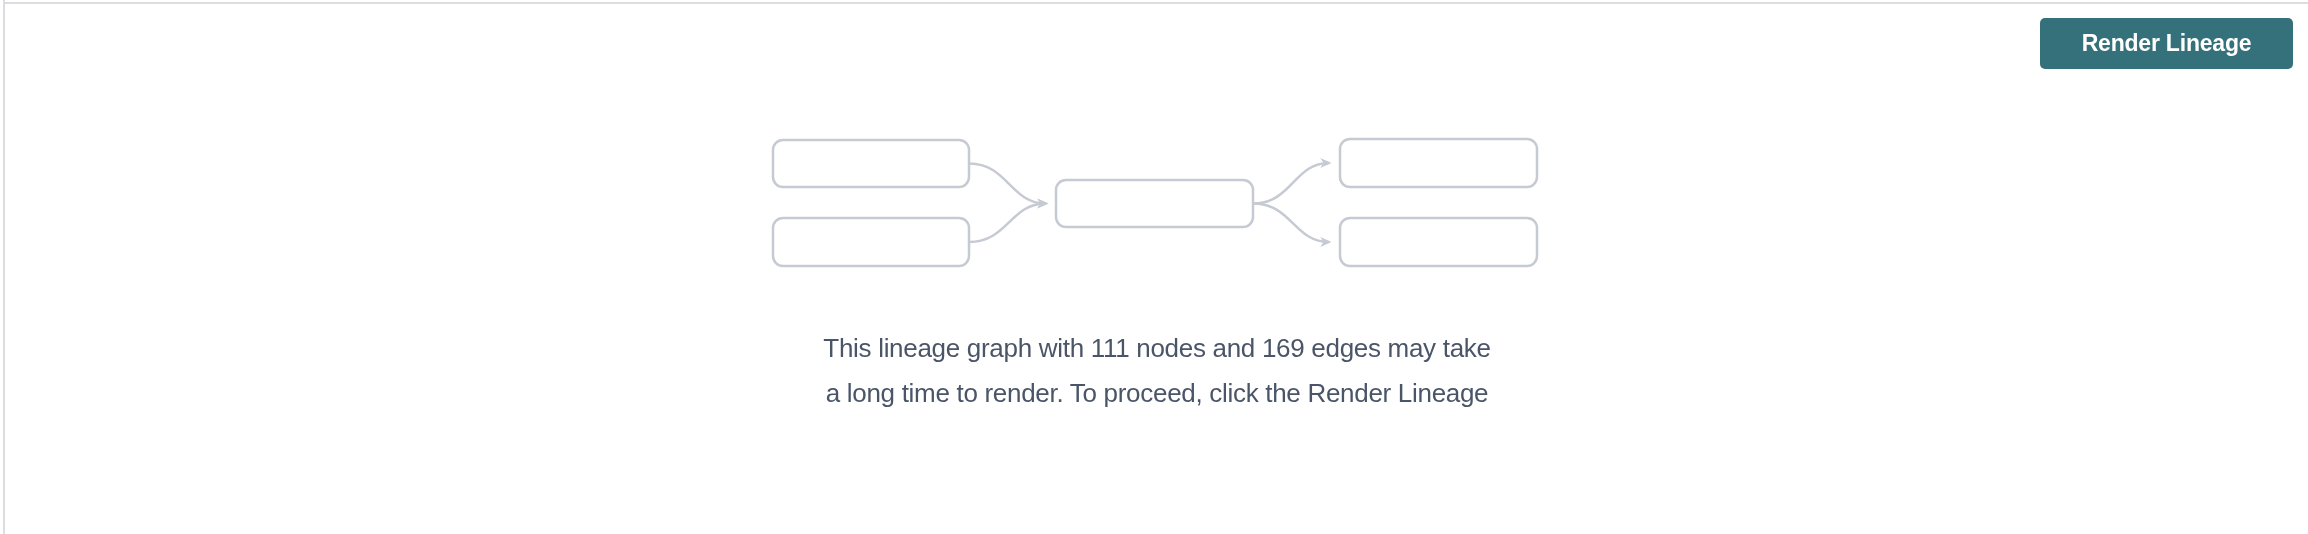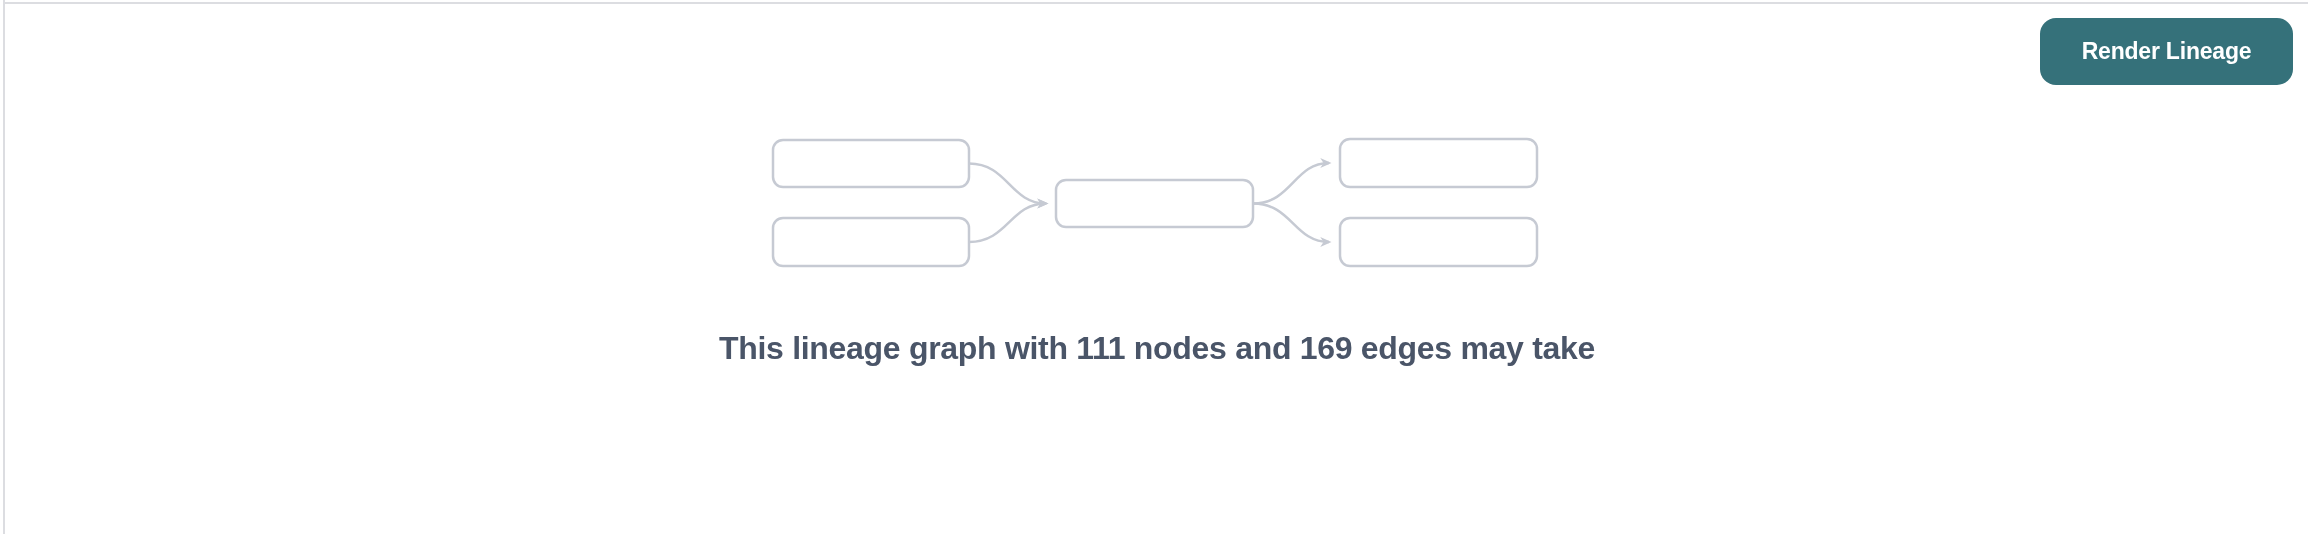--- a/index.html
+++ b/index.html
@@ -23,24 +23,24 @@
   .top-divider{
     position:absolute;top:2px;left:3px;right:0;height:2px;
     background:var(--divider);
   }
   .left-divider{
     position:absolute;top:0;left:3px;bottom:0;width:2px;
     background:var(--divider);
   }
   .render-btn{
     position:absolute;top:18px;right:15px;
-    width:253px;height:67px;
+    width:253px;height:51px;
     background:var(--button-bg);
     color:var(--button-text);
-    border:none;border-radius:16px;
+    border:none;border-radius:5px;
     font-family:inherit;
     font-size:23px;font-weight:bold;letter-spacing:-0.2px;
     cursor:pointer;
     display:flex;align-items:center;justify-content:center;
   }
   .graph-placeholder{
     position:absolute;left:760px;top:125px;
   }
   .node-box{
     fill:#ffffff;
@@ -53,21 +53,21 @@
     stroke-width:2.5;
   }
   .arrowhead-glyph{
     fill:var(--edge-color);
     stroke:none;
   }
   .message{
     position:absolute;top:326px;left:657px;width:1000px;
     text-align:center;
     color:var(--message-text);
-    font-size:32px;font-weight:bold;
+    font-size:26px;font-weight:normal;
     line-height:45px;
     letter-spacing:-0.3px;
   }
 </style>
 </head>
 <body>
 
 <div class="top-divider"></div>
 <div class="left-divider"></div>
 
@@ -87,13 +87,14 @@
 
   <rect class="node-box" x="13" y="15" width="196" height="47" rx="10"></rect>
   <rect class="node-box" x="13" y="93" width="196" height="48" rx="10"></rect>
   <rect class="node-box" x="296" y="55" width="197" height="47" rx="10"></rect>
   <rect class="node-box" x="580" y="14" width="197" height="48" rx="10"></rect>
   <rect class="node-box" x="580" y="93" width="197" height="48" rx="10"></rect>
 </svg>
 
 <div class="message">
   <div>This lineage graph with 111 nodes and 169 edges may take</div>
+  <div>a long time to render. To proceed, click the Render Lineage</div>
 </div>
 
 </body></html>

